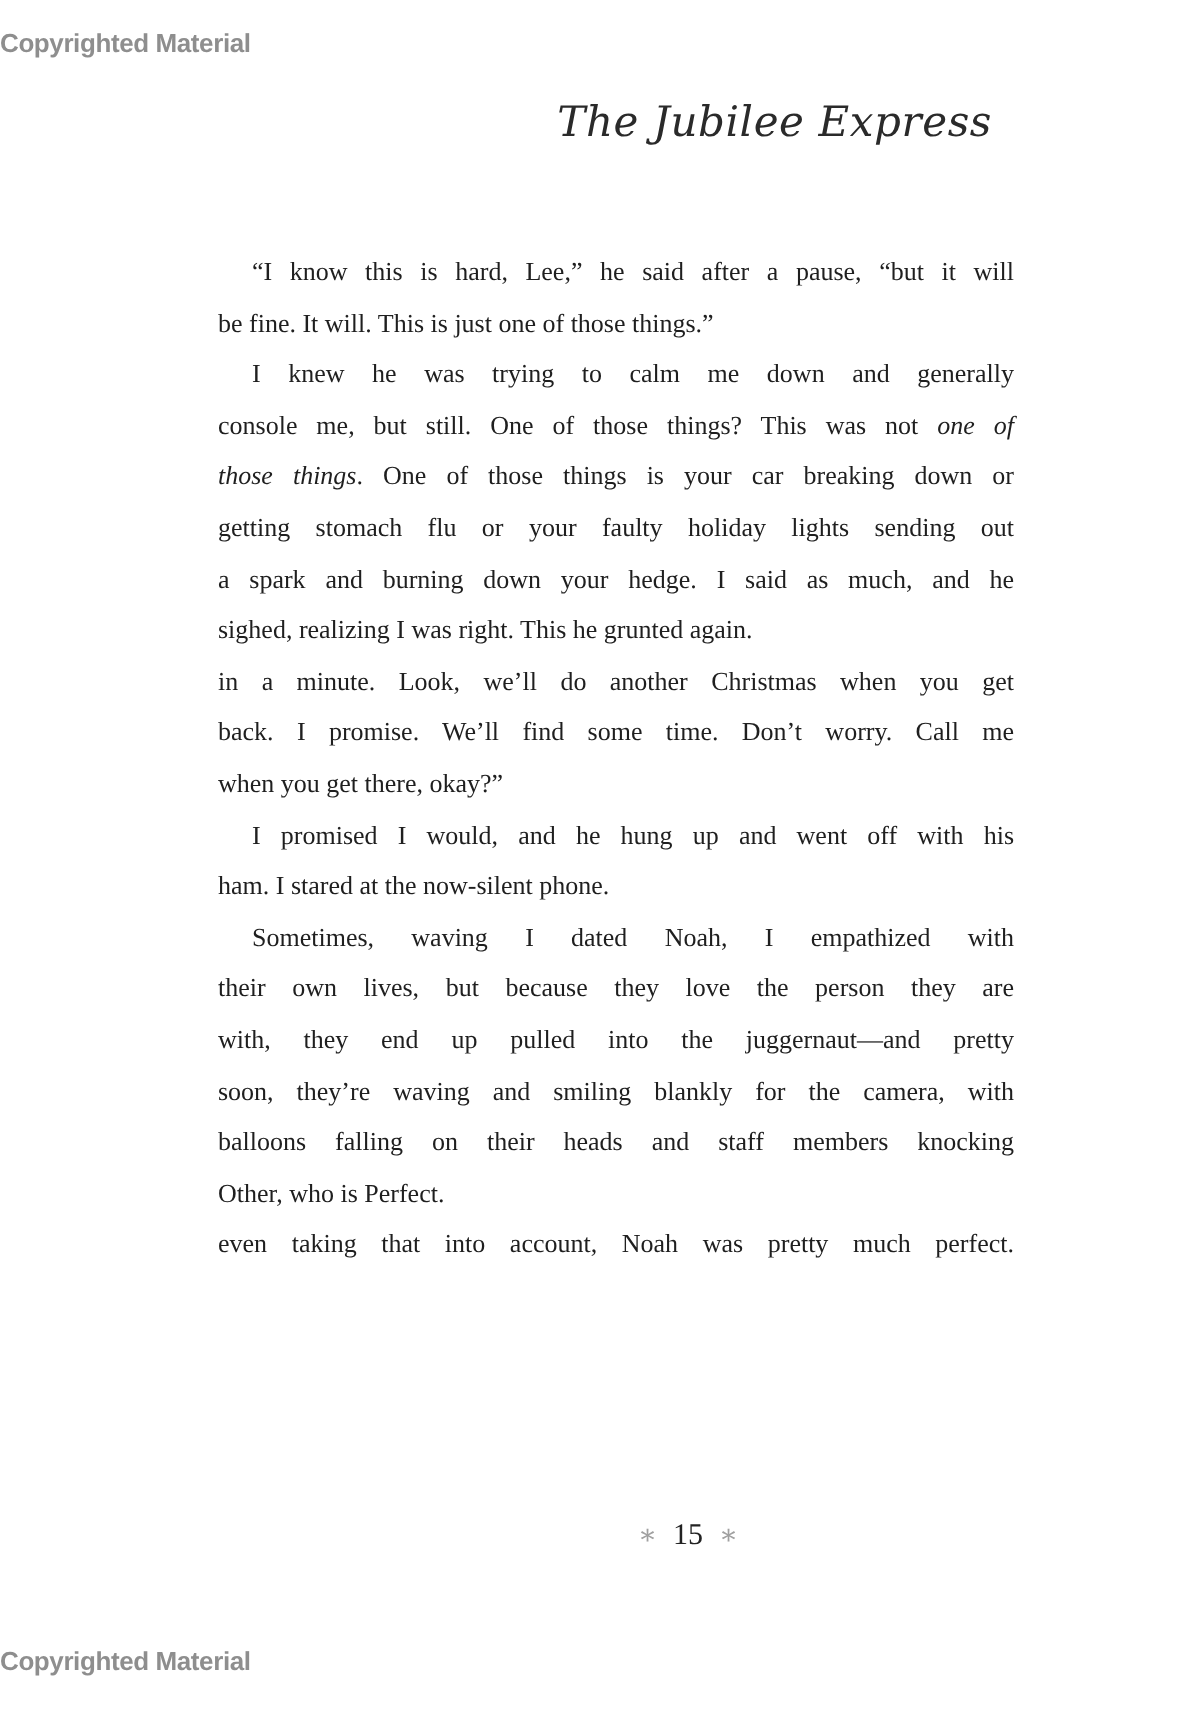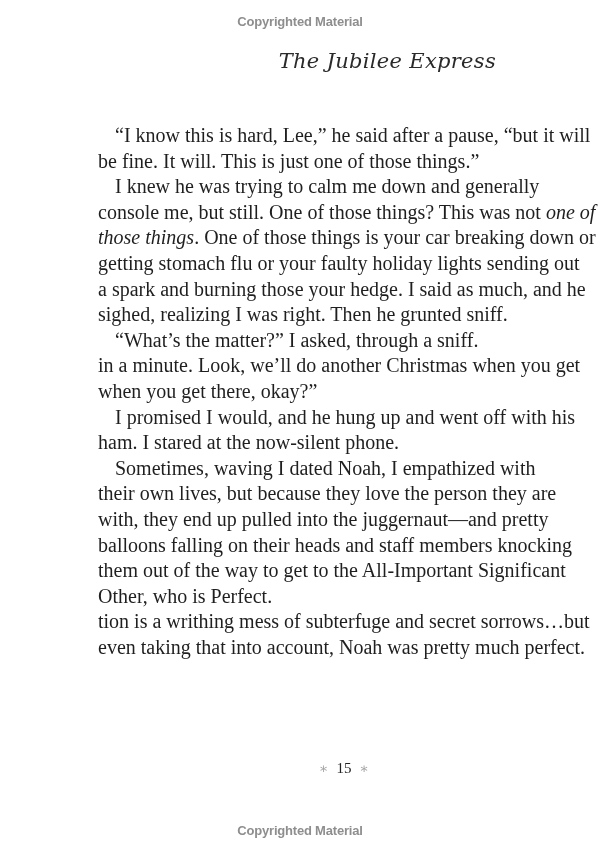--- a/index.html
+++ b/index.html
@@ -12,21 +12,20 @@
       height: 861px;
       position: relative;
       overflow: hidden;
       font-family: "Liberation Serif", "DejaVu Serif", serif;
       color: #1f1f1f;
     }
     .watermark {
       position: absolute;
       left: 0;
       width: 600px;
-      text-align: center;
       font-family: "Liberation Sans", "DejaVu Sans", sans-serif;
       font-weight: bold;
       font-size: 13px;
       color: #8e8e8e;
       letter-spacing: -0.2px;
     }
     .watermark.top { top: 14px; }
     .watermark.bottom { top: 823px; }
 
     .running-head {
@@ -36,24 +35,24 @@
       font-family: "DejaVu Serif", "Liberation Serif", serif;
       font-style: italic;
       font-size: 21px;
       color: #2a2a2a;
       letter-spacing: 0.3px;
       text-align: center;
     }
 
     .body-text {
       position: absolute;
-      left: 98px;
+      left: 109px;
       top: 123px;
       width: 398px;
-      font-size: 20px;
+      font-size: 13px;
       line-height: 25.6px;
       font-family: Liberation Serif, serif;
     }
     .line {
       display: block;
       height: 25.6px;
       white-space: nowrap;
       text-align: justify;
       text-align-last: justify;
     }
@@ -89,49 +88,46 @@
   <div>
     <span class="line indent">“I know this is hard, Lee,” he said after a pause, “but it will</span>
     <span class="line last">be fine. It will. This is just one of those things.”</span>
   </div>
 
   <div>
     <span class="line indent">I knew he was trying to calm me down and generally</span>
     <span class="line"><span>console me, but still. One of those things? This was not </span><span class="ital">one of</span></span>
     <span class="line"><span class="ital">those things</span><span>. One of those things is your car breaking down or</span></span>
     <span class="line">getting stomach flu or your faulty holiday lights sending out</span>
-    <span class="line">a spark and burning those your hedge. I said as much, and he</span>
-    <span class="line last">sighed, realizing I was right. Then he grunted sniff.</span>
+    <span class="line">a spark and burning down your hedge. I said as much, and he</span>
+    <span class="line last">sighed, realizing I was right. This he grunted again.</span>
   </div>
 
-  <div>
-    <span class="line indent last">“What’s the matter?” I asked, through a sniff.</span>
-  </div>
 
   <div>
     <span class="line">in a minute. Look, we’ll do another Christmas when you get</span>
+    <span class="line">back. I promise. We’ll find some time. Don’t worry. Call me</span>
     <span class="line last">when you get there, okay?”</span>
   </div>
 
   <div>
     <span class="line indent">I promised I would, and he hung up and went off with his</span>
     <span class="line last">ham. I stared at the now-silent phone.</span>
   </div>
 
   <div>
     <span class="line indent">Sometimes, waving I dated Noah, I empathized with</span>
     <span class="line">their own lives, but because they love the person they are</span>
     <span class="line">with, they end up pulled into the juggernaut—and pretty</span>
+    <span class="line">soon, they’re waving and smiling blankly for the camera, with</span>
     <span class="line">balloons falling on their heads and staff members knocking</span>
-    <span class="line">them out of the way to get to the All-Important Significant</span>
     <span class="line last">Other, who is Perfect.</span>
   </div>
 
   <div>
-    <span class="line">tion is a writhing mess of subterfuge and secret sorrows…but</span>
     <span class="line">even taking that into account, Noah was pretty much perfect.</span>
   </div>
 </div>
 
 <div class="folio">
   <span class="star">∗</span><span>15</span><span class="star">∗</span>
 </div>
 
 <div class="watermark bottom">Copyrighted Material</div>
 

